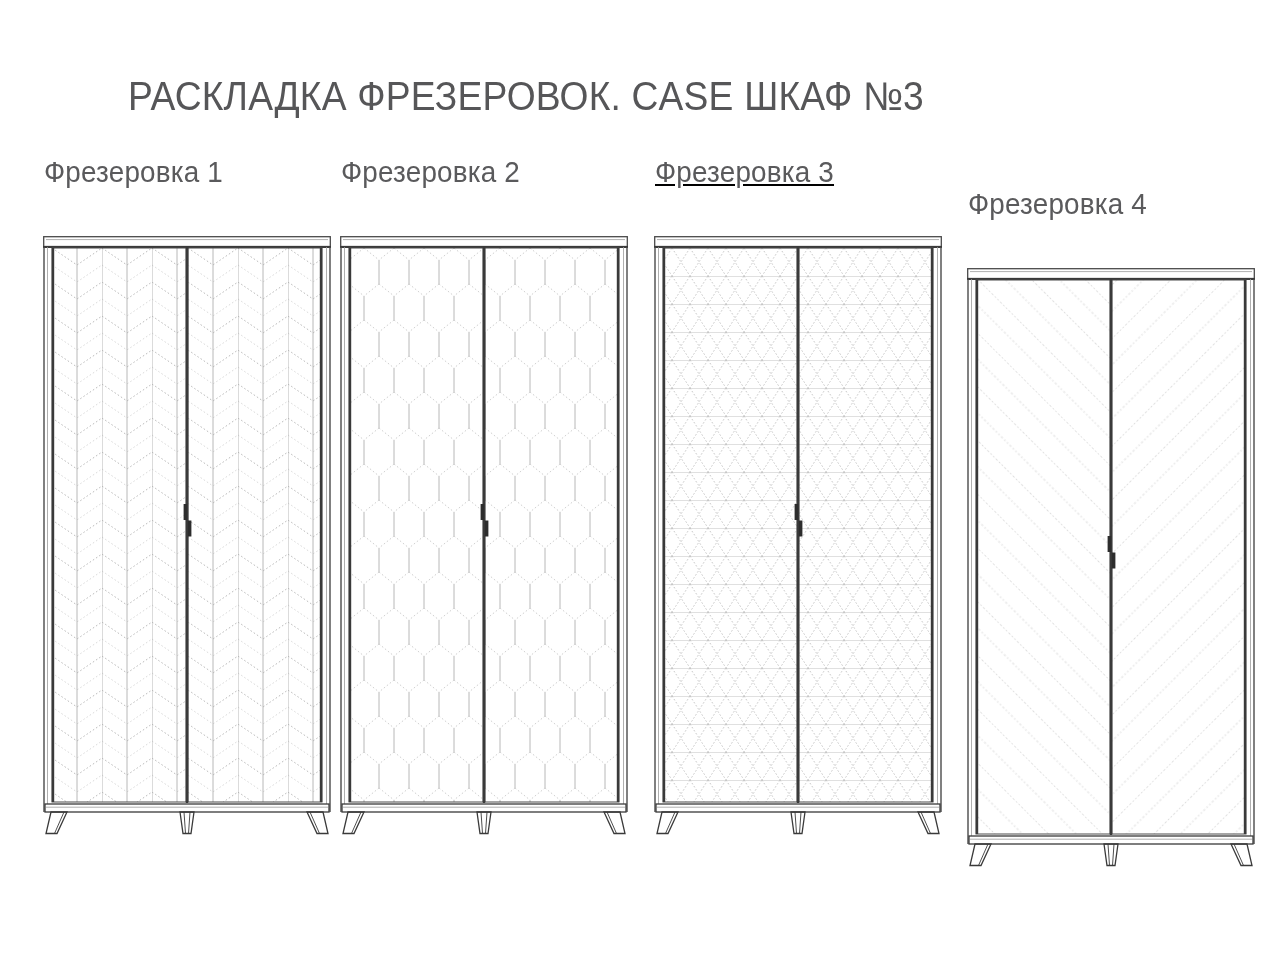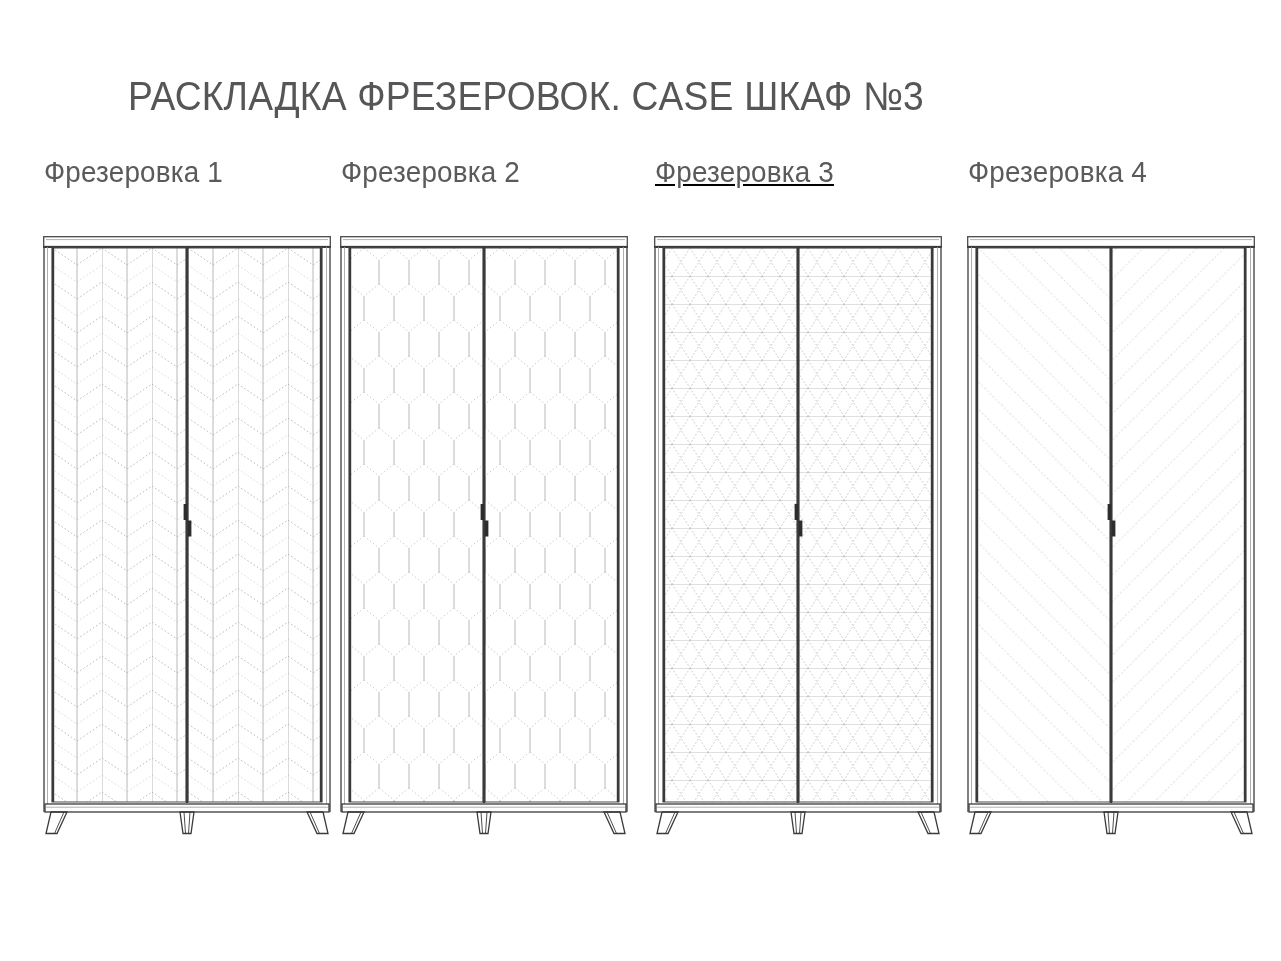--- a/index.html
+++ b/index.html
@@ -35,21 +35,21 @@
     letter-spacing:0.2px;
     margin:0 0 48px 1px;
     transform:scaleX(0.96);
     transform-origin:left top;
     white-space:nowrap;
   }
   .cabinet svg{display:block;}
   .cab-1{left:43px;}
   .cab-2{left:340px;}
   .cab-3{left:654px;text-decoration:underline;}
-  .cab-4{left:967px;}
+  .cab-4{left:967px;margin-top:32px;}
 </style>
 </head>
 <body>
 
 <div class="sheet">
 
   <h1 class="title">РАСКЛАДКА ФРЕЗЕРОВОК. CASE ШКАФ №3</h1>
 
   <figure class="cabinet cab-1">
     <figcaption>Фрезеровка 1</figcaption>

